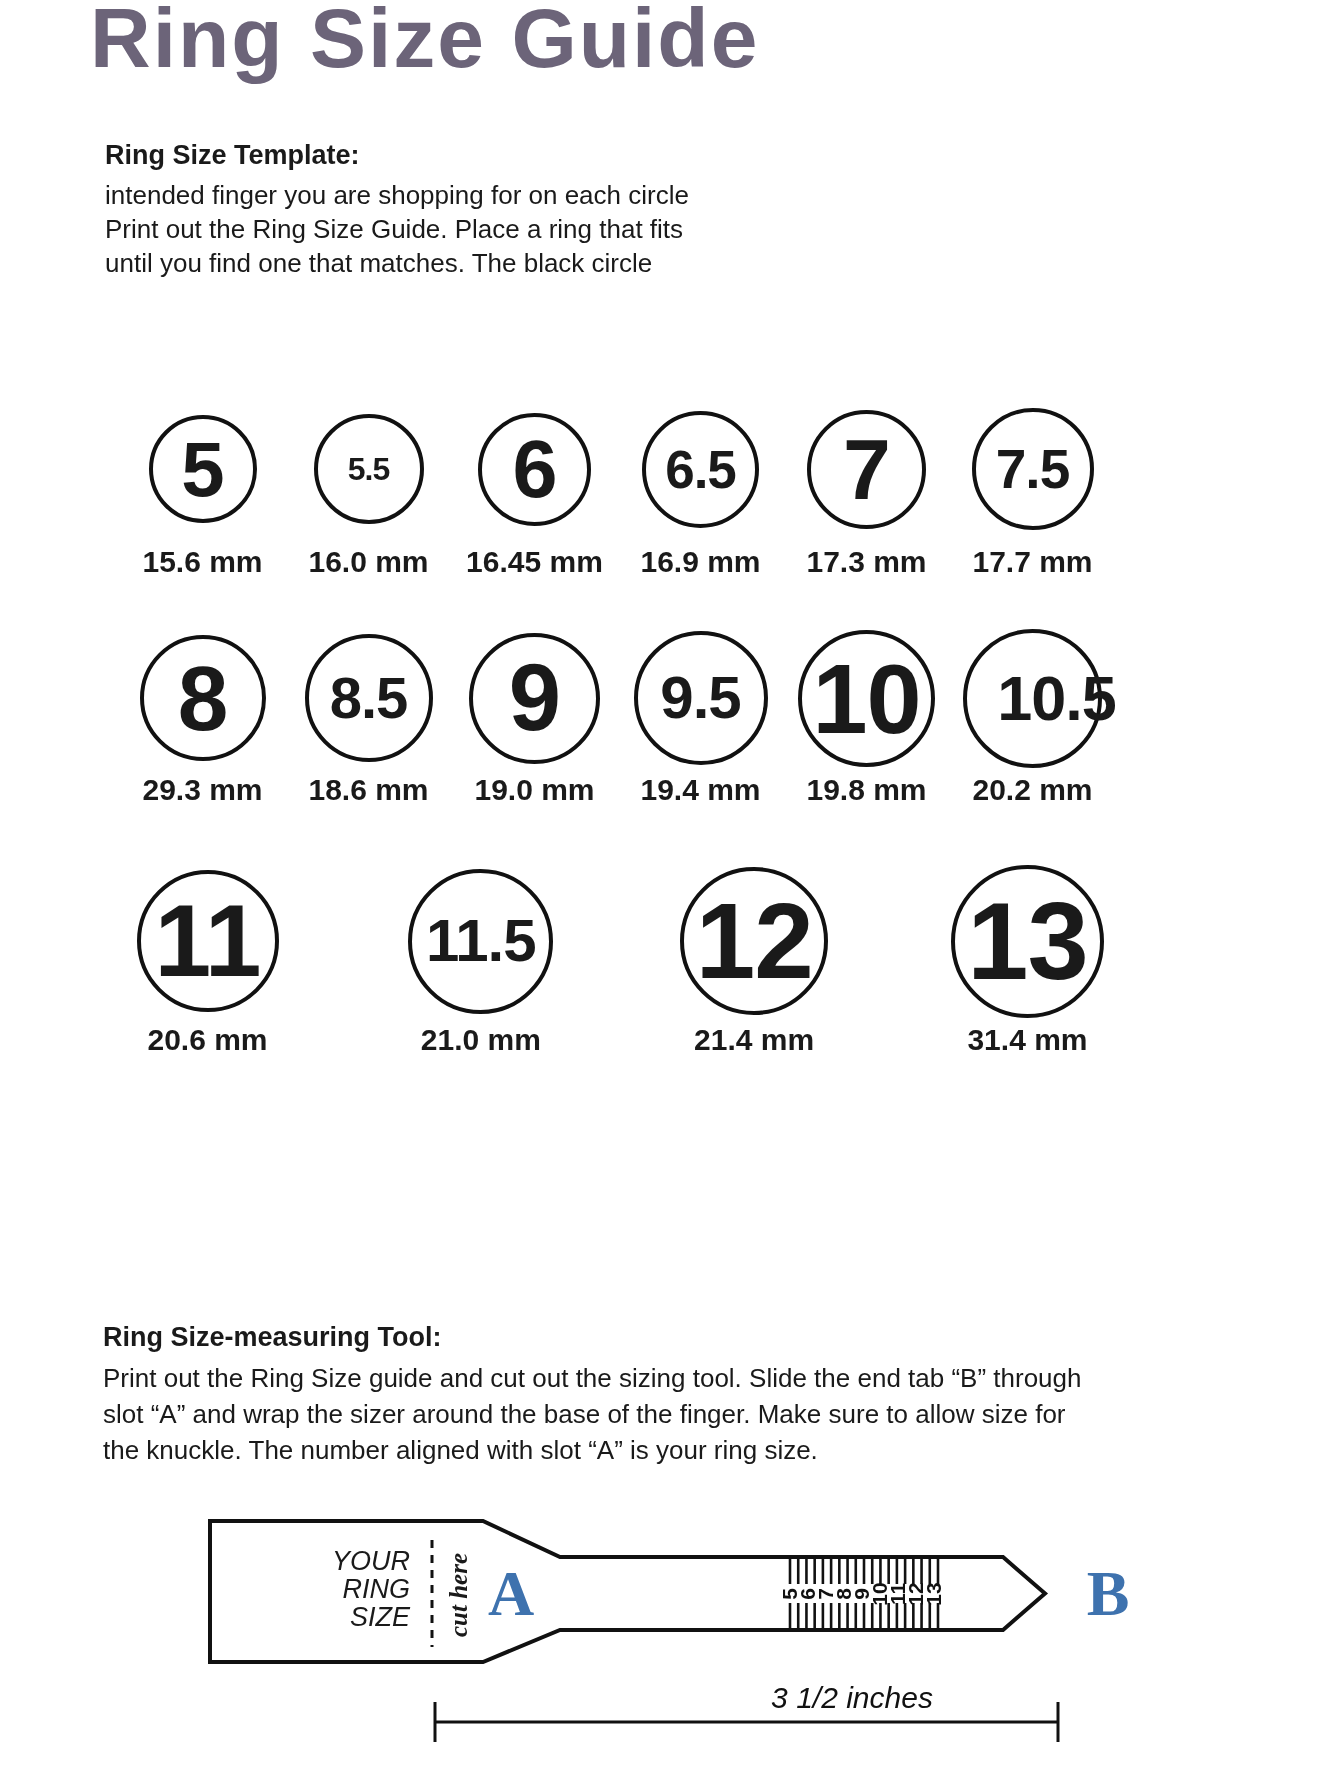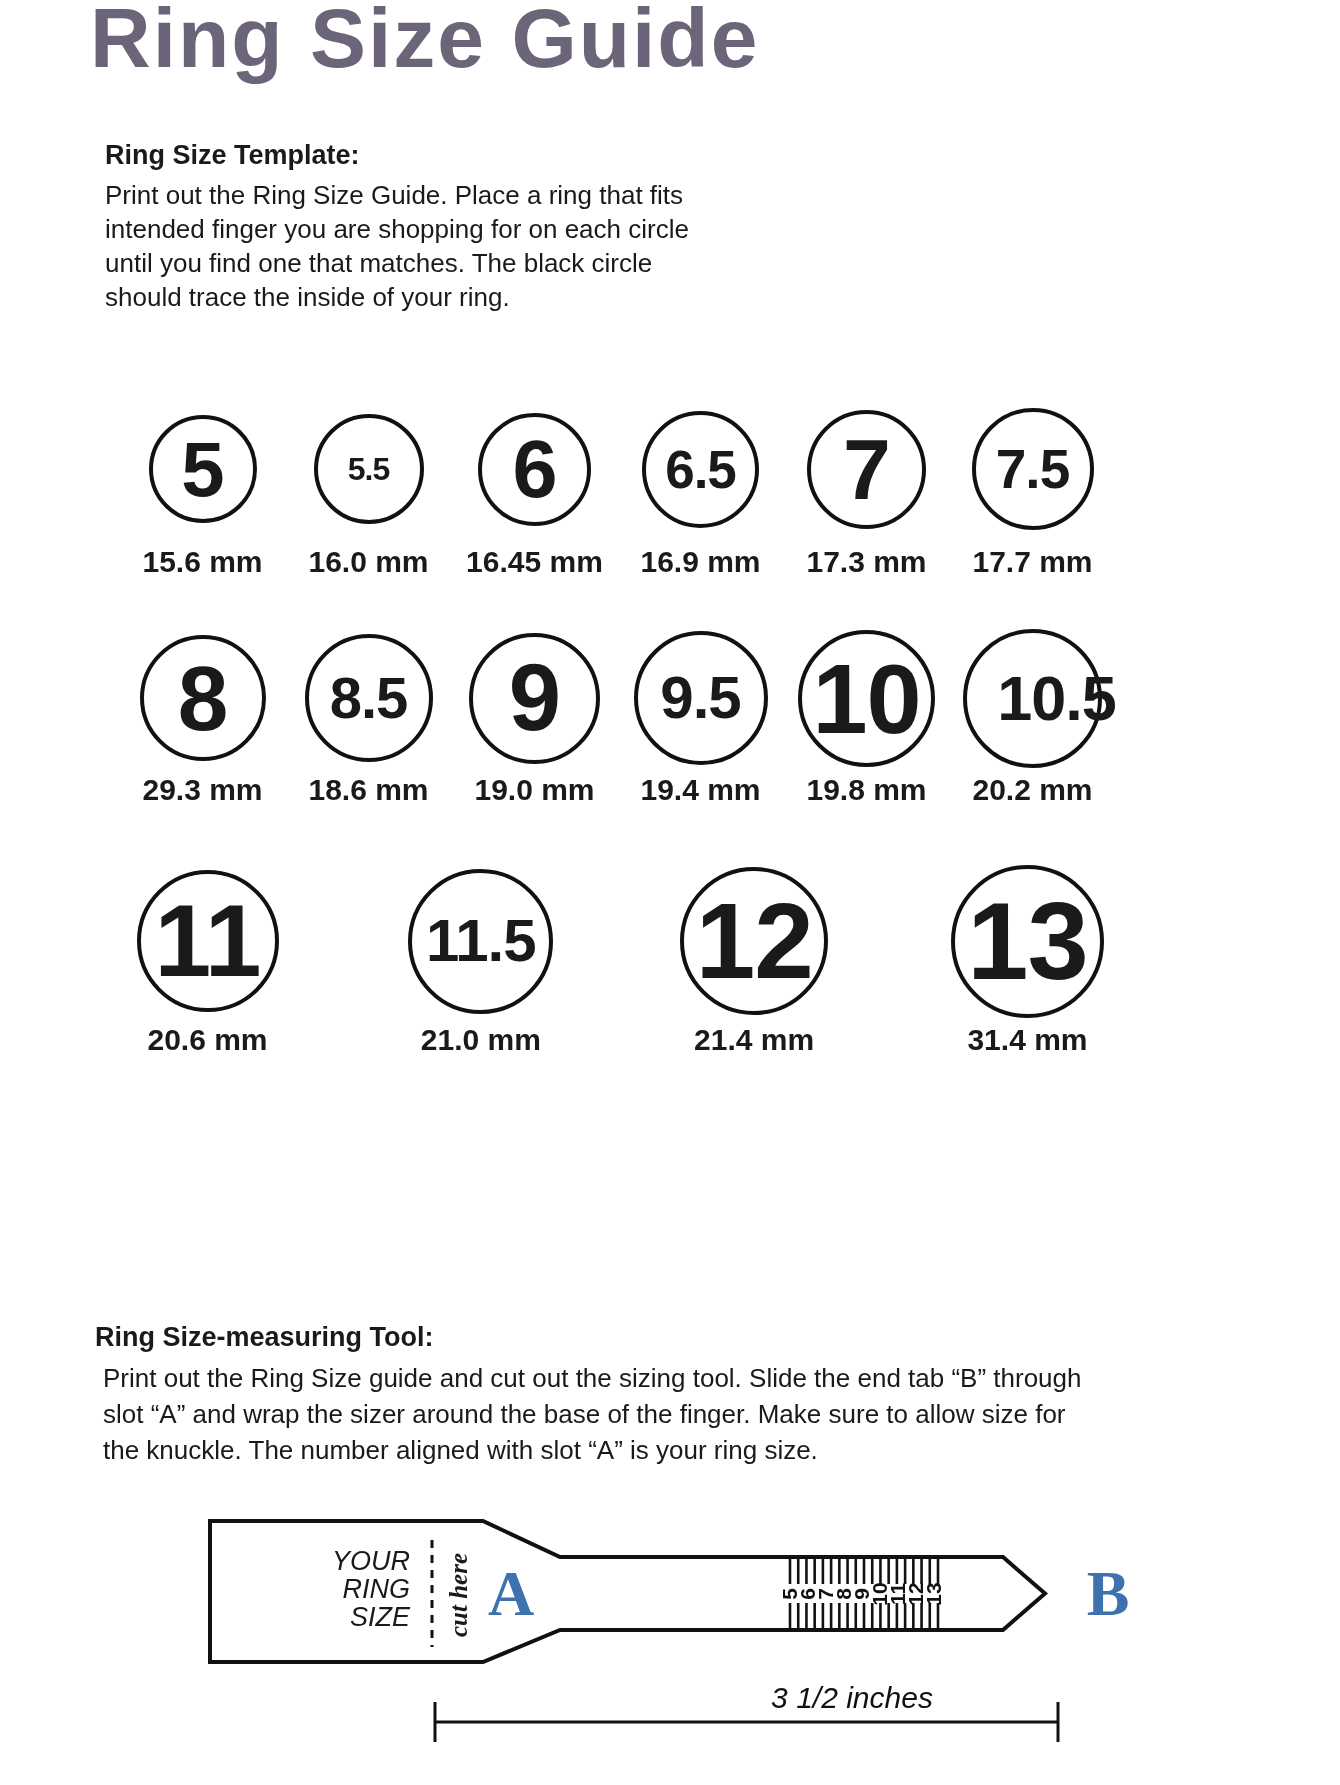--- a/index.html
+++ b/index.html
@@ -38,24 +38,23 @@
 </style>
 </head>
 <body>
 
 <div class="page">
 
   <div class="title" style="color: rgb(108, 100, 121);">Ring Size Guide</div>
 
   <div class="sec-heading" style="left:105px;top:140px;">Ring Size Template:</div>
   <div class="sec-body" style="left:105px;top:178px;">
+    <div class="ln">intended finger you are shopping for on each circle</div>
     <div class="ln">Print out the Ring Size Guide. Place a ring that fits</div>
-    <div class="ln">intended finger you are shopping for on each circle</div>
     <div class="ln">until you find one that matches. The black circle</div>
-    <div class="ln">should trace the inside of your ring.</div>
   </div>
 
   <div class="rings">
     <div class="ring-row r1 r12 row-gap1">
         <div class="cell">
           <div class="zone">
             <div class="circle" style="height: 108px; width: 108px;">
               <div class="num" style="font-size: 78px;">5</div>
             </div>
           </div>
@@ -181,21 +180,21 @@
           <div class="zone">
             <div class="circle" style="height: 153px; width: 153px;">
               <div class="num" style="font-size: 110px;">13</div>
             </div>
           </div>
           <div class="mm">31.4 mm</div>
         </div>
       </div>
   </div>
 
-  <div class="sec-heading" style="left:95px;top:1322px;">Ring Size-measuring Tool:</div>
+  <div class="sec-heading" style="left:103px;top:1322px;">Ring Size-measuring Tool:</div>
   <div class="sec-body" id="tool-body" style="left:103px;top:1360px;">
     <div class="ln">Print out the Ring Size guide and cut out the sizing tool. Slide the end tab “B” through</div>
     <div class="ln">slot “A” and wrap the sizer around the base of the finger. Make sure to allow size for</div>
     <div class="ln">the knuckle. The number aligned with slot “A” is your ring size.</div>
   </div>
 
   <svg style="position:absolute;left:150px;top:1508px;" width="1010" height="260" viewBox="0 0 1010 260">
     <polygon class="outline" points="60,13 333,13 410,49 853,49 895,85.5 853,122 410,122 333,154 60,154"></polygon>
     <line class="cutline" x1="282" y1="32" x2="282" y2="139"></line>
     <g>

